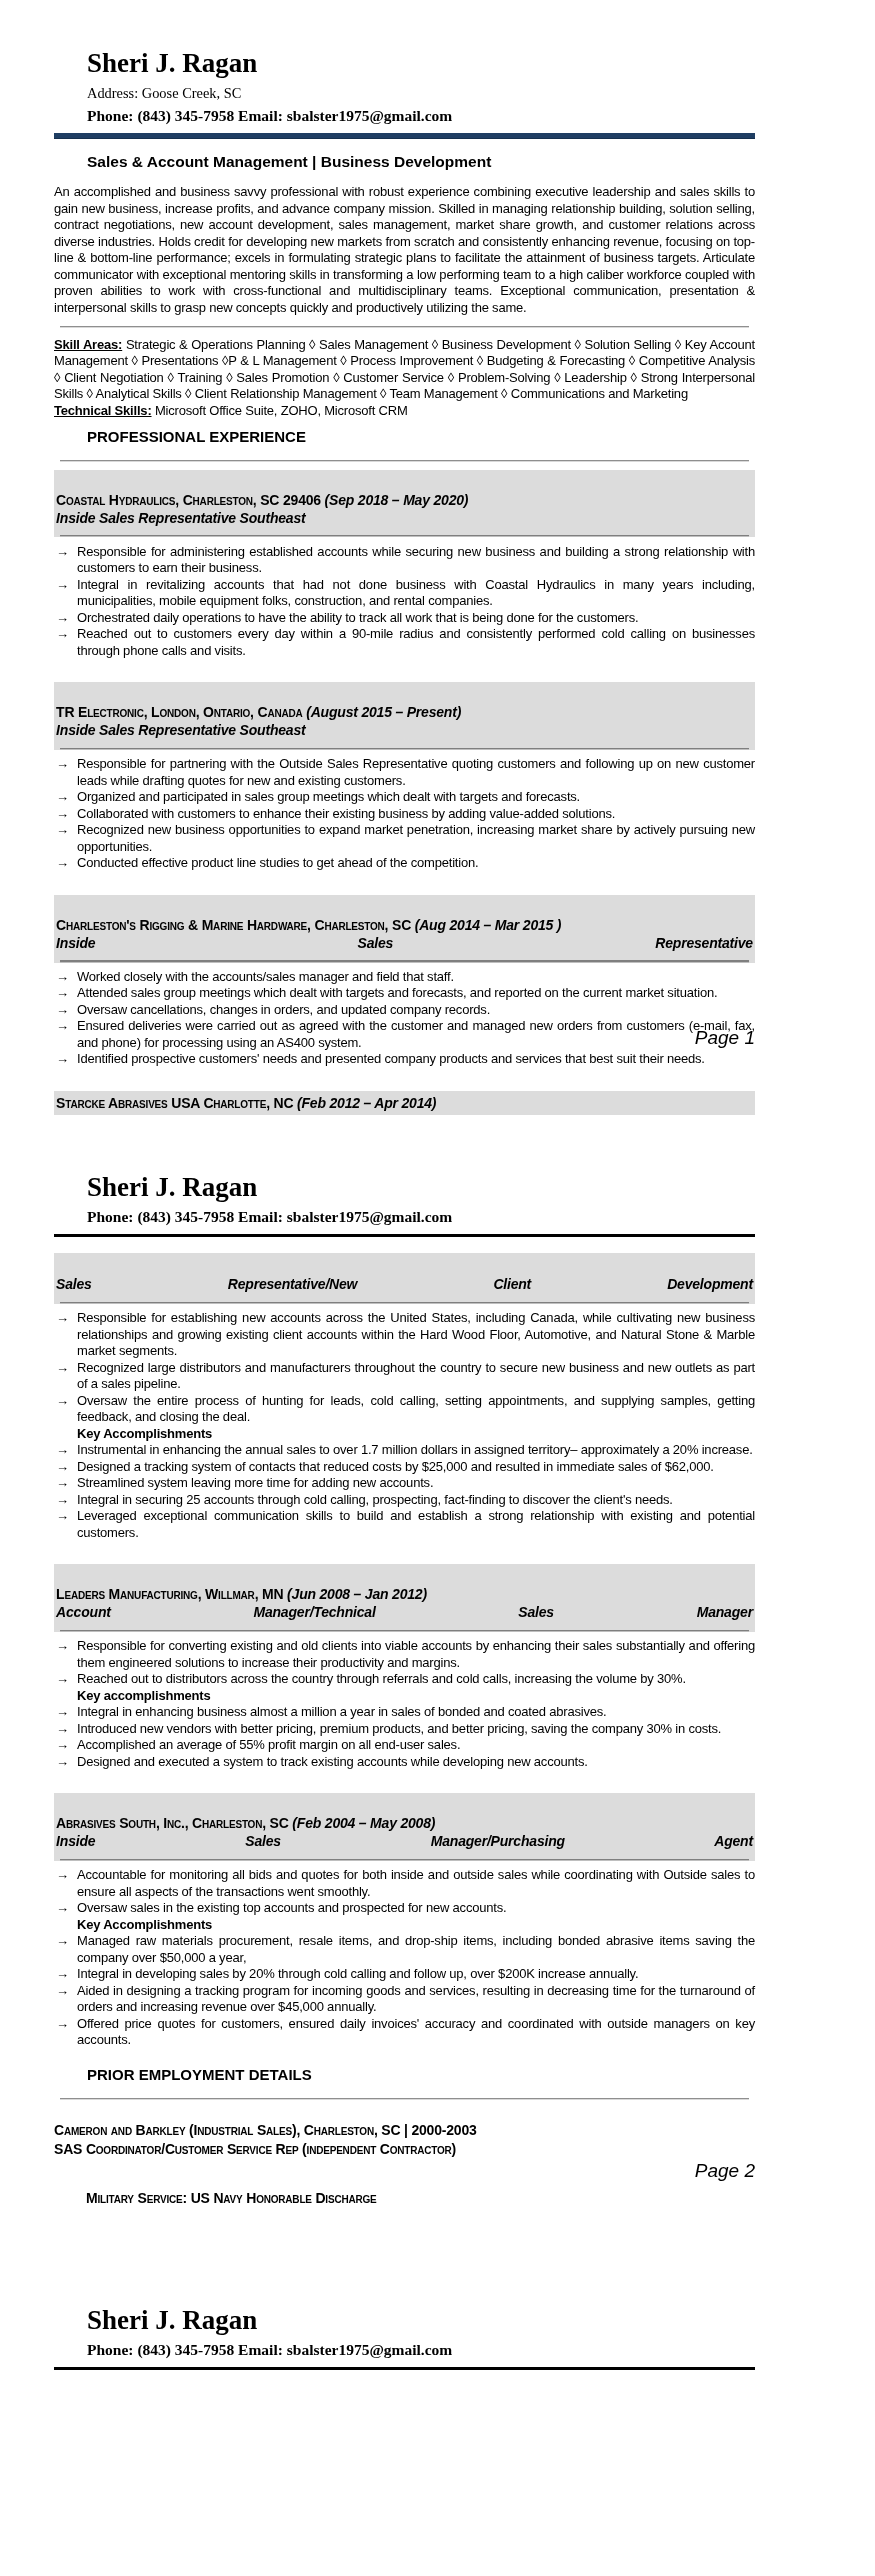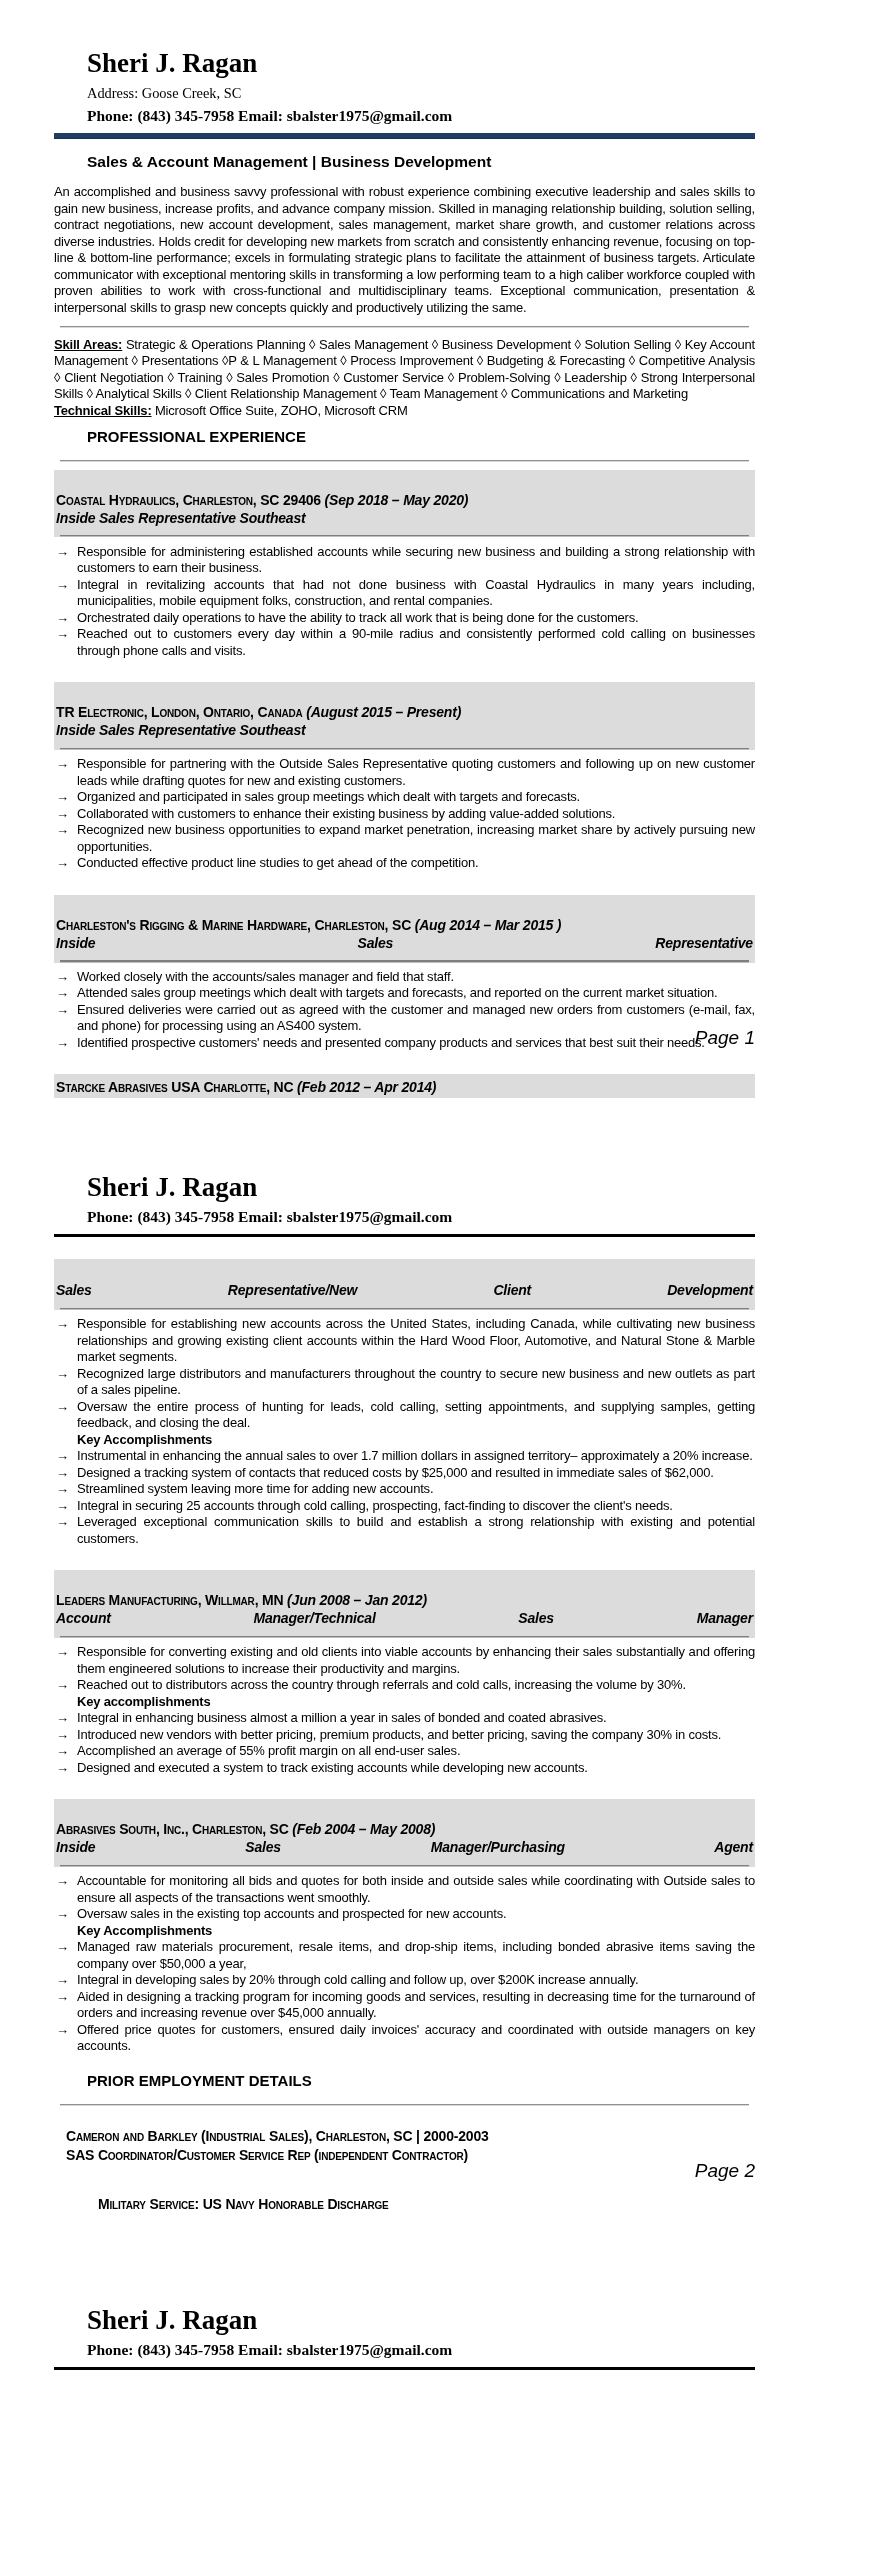--- a/index.html
+++ b/index.html
@@ -40,21 +40,21 @@
   .company-line { font-size: 14px; font-weight: bold; padding: 1px 2.1px 0 2.1px; letter-spacing: -0.2px; }
   .co { font-variant: small-caps; }
   .dates { font-style: italic; }
   .jtitle { font-size: 14px; font-weight: bold; font-style: italic; padding: 2.1px 2.1px 0 2.1px; letter-spacing: -0.2px; }
   .jtitle.spread { text-align: justify; text-align-last: justify; }
   .boxrule { height: 1.5px; background: #7f7f7f; border-bottom: 0.5px solid #bfbfbf; margin: 9.3px 6.2px 6.2px 6.2px; }
   .bullets { list-style: none; margin: 6.2px 0 0 0; padding: 0; }
   .bullets li { position: relative; padding-left: 23px; font-size: 13px; line-height: 16.5px; letter-spacing: -0.2px; text-align: justify; }
   .bullets li::before { content: "\2192"; position: absolute; left: 2.1px; top: 0; }
   .keylabel { font-size: 13px; font-weight: bold; line-height: 16.5px; letter-spacing: -0.2px; margin-left: 23px; }
-  .prior-line { font-size: 14px; font-weight: bold; font-variant: small-caps; line-height: 19px; letter-spacing: -0.2px; margin-left: 12px; }
+  .prior-line { font-size: 14px; font-weight: bold; font-variant: small-caps; line-height: 19px; letter-spacing: -0.2px; }
   .prior-first { margin-top: 20.6px; }
   .military { margin-top: 30px; padding-left: 32px; }
   .pagenum { position: absolute; top: 1027px; right: 121px; font-size: 19px; font-style: italic; }
 </style>
 </head>
 <body>
 
 <div class="page">
   <div class="content pad1">
     <h1 class="name serif ctr">Sheri J. Ragan</h1>
@@ -99,38 +99,39 @@
     </ul>
 
     <div class="jobbox">
       <div class="company-line"><span class="co">Charleston's Rigging &amp; Marine Hardware, Charleston, SC</span> <span class="dates">(Aug 2014 – Mar 2015 )</span></div>
       <div class="jtitle spread">Inside Sales Representative</div>
       <div class="boxrule"></div>
     </div>
     <ul class="bullets">
       <li>Worked closely with the accounts/sales manager and field that staff.</li>
       <li>Attended sales group meetings which dealt with targets and forecasts, and reported on the current market situation.</li>
+      <li>Oversaw cancellations, changes in orders, and updated company records.</li>
       <li>Ensured deliveries were carried out as agreed with the customer and managed new orders from customers (e-mail, fax, and phone) for processing using an AS400 system.</li>
       <li>Identified prospective customers' needs and presented company products and services that best suit their needs.</li>
     </ul>
 
     <div class="jobbox single">
       <div class="company-line"><span class="co">Starcke Abrasives USA Charlotte, NC</span> <span class="dates">(Feb 2012 – Apr 2014)</span></div>
     </div>
   </div>
   <div class="pagenum">Page 1</div>
 </div>
 
 <div class="page">
   <div class="content pad2">
     <h1 class="name serif ctr">Sheri J. Ragan</h1>
     <div class="contact serif ctr">Phone: (843) 345-7958 Email: sbalster1975@gmail.com</div>
     <div class="black-rule"></div>
 
-    <div class="jobbox" style="margin-top:22px;">
+    <div class="jobbox" style="margin-top:16px;">
       <div class="jtitle spread">Sales Representative/New Client Development</div>
       <div class="boxrule"></div>
     </div>
     <ul class="bullets">
       <li>Responsible for establishing new accounts across the United States, including Canada, while cultivating new business relationships and growing existing client accounts within the Hard Wood Floor, Automotive, and Natural Stone &amp; Marble market segments.</li>
       <li>Recognized large distributors and manufacturers throughout the country to secure new business and new outlets as part of a sales pipeline.</li>
       <li>Oversaw the entire process of hunting for leads, cold calling, setting appointments, and supplying samples, getting feedback, and closing the deal.</li>
     </ul>
     <div class="keylabel">Key Accomplishments</div>
     <ul class="bullets" style="margin-top:0;">

